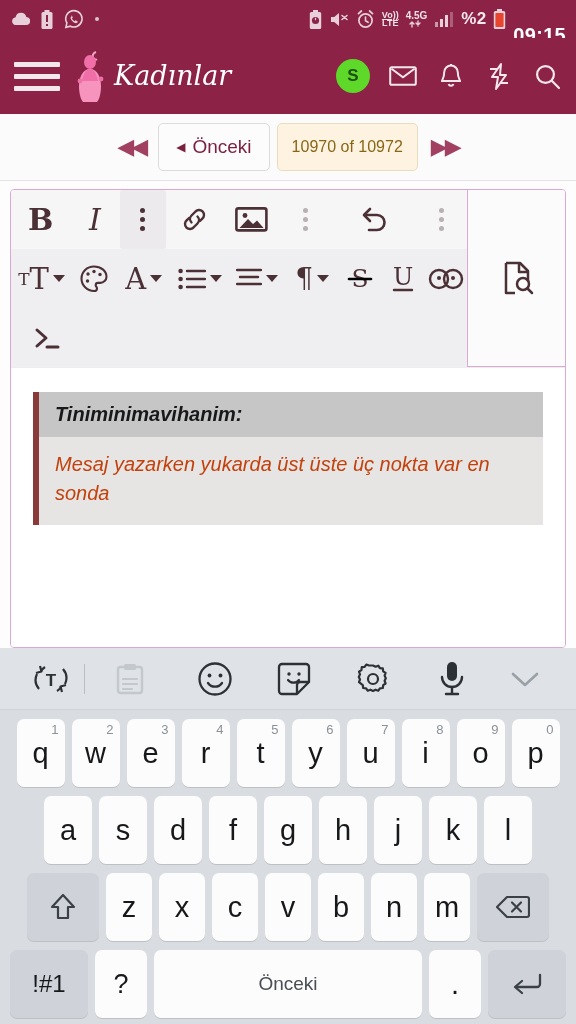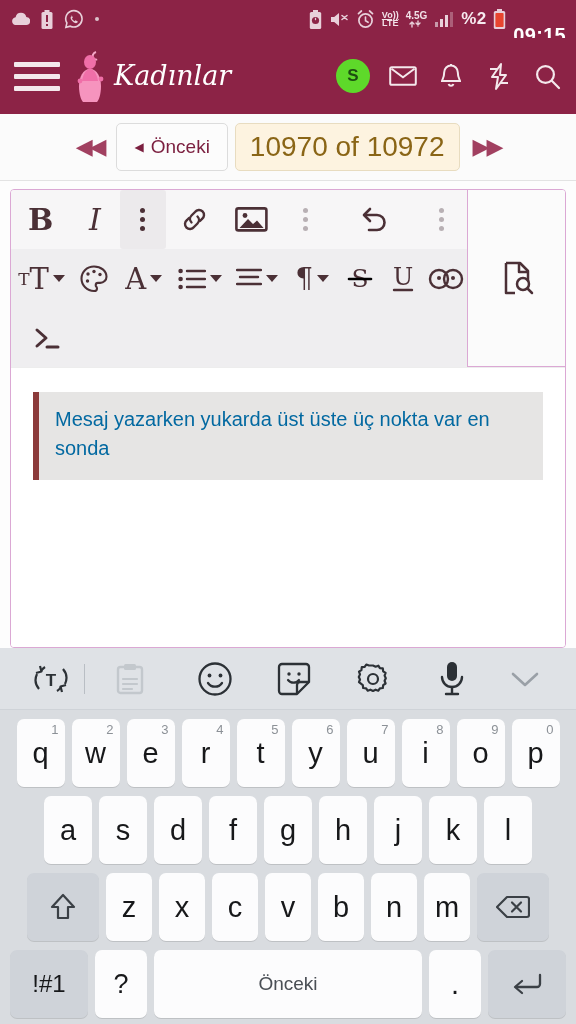--- a/index.html
+++ b/index.html
@@ -64,21 +64,21 @@
   .pg-arrow { color: #a14060; font-size: 22px; padding: 0 6px; cursor:pointer; letter-spacing:-3px; }
   .pg-btn {
     border: 1px solid #dcdcdc; background: #fcfcfc; border-radius: 5px;
     height: 48px; display: flex; align-items: center; justify-content: center;
     gap: 7px; padding: 0 17px; color: #7b1f3f; font-size: 19px; cursor: pointer;
   }
   .pg-btn .car { font-size: 12px; }
   .pg-count {
     border: 1px solid #e8dcc0; background: #fdf3e0; border-radius: 5px;
     height: 48px; display:flex; align-items:center; justify-content:center;
-    padding: 0 14px; color: #8a6516; font-size: 28px;
+    padding: 0 14px; color: #8a6516; font-size: 16px;
   }
 
   
   .editor-wrap { flex: 1 1 auto; background: #fdfdfd; padding: 8px 10px 0 10px; min-height: 0; }
   .editor {
     border: 1px solid #dba8d4; border-radius: 4px; height: 100%;
     display: flex; flex-direction: column; background: #ffffff; overflow: hidden;
   }
   .tbwrap { display: flex; align-items: stretch; border-bottom: 1px solid #ededed; }
   .tbrows { flex: 1 1 auto; min-width: 0; }
@@ -102,22 +102,22 @@
     cursor: pointer;
   }
   .ebody { flex: 1 1 auto; background: #ffffff; padding: 24px 22px; overflow: hidden; }
   .quote { display: flex; border-left: 6px solid #8B3A3A; background: #e6e5e4; }
   .quote-in { flex: 1 1 auto; }
   .quote-head {
     background: #c7c6c6; padding: 11px 16px;
     font-size: 20px; font-weight: 700; font-style: italic; color: #17181a;
   }
   .quote-body {
-    padding: 13px 16px 17px 16px; font-size: 20px; 
-    color: #0369a1; line-height: 1.45;
+    padding: 13px 16px 17px 16px; font-size: 20px; font-style: italic;
+    color: #c2410c; line-height: 1.45;
   }
 
   
   .kb { background: #d9dce0; flex: 0 0 auto; padding-bottom: 6px; }
   .kbtool {
     height: 62px; background: #dfe2e6; display: flex; align-items: center;
     padding: 0 18px; border-bottom: 1px solid #cfd3d8;
   }
   .kbtool-item { display: flex; align-items: center; justify-content: center; cursor: pointer; }
   .kbsep { width: 1px; height: 30px; background: #b9bec4; }
@@ -415,20 +415,21 @@
               <path d="M21 4v9h9" fill="none" stroke="#4b3036" stroke-width="2.5" stroke-linejoin="round"></path>
               <circle cx="25" cy="25" r="6" fill="none" stroke="#4b3036" stroke-width="2.5"></circle>
               <path d="M29.5 29.5 34 34" stroke="#4b3036" stroke-width="2.5" stroke-linecap="round"></path>
             </svg>
         </div>
       </div>
 
       <div class="ebody">
         <div class="quote">
           <div class="quote-in">
+            <div class="quote-head">Tiniminimavihanim:</div>
             <div class="quote-body">Mesaj yazarken yukarda üst üste üç nokta var en sonda</div>
           </div>
         </div>
       </div>
 
     </div>
   </div>
 
   <div class="kb">
     <div class="kbtool">

